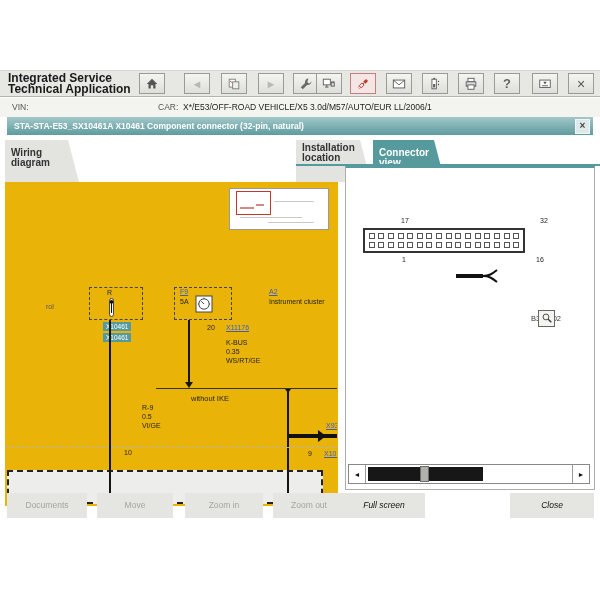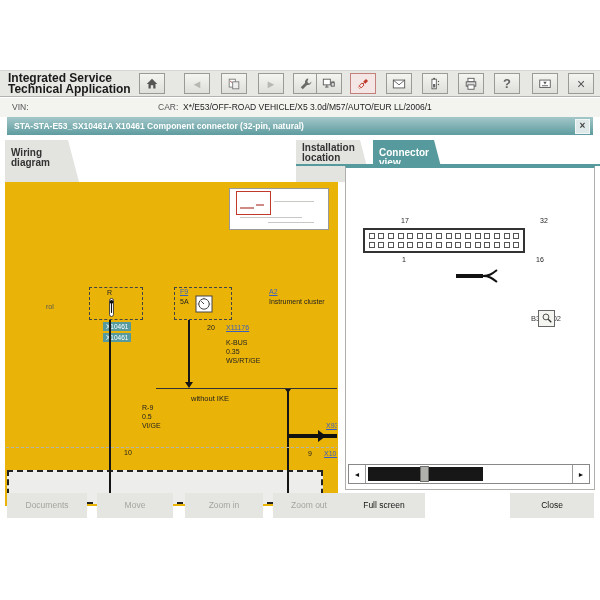--- a/index.html
+++ b/index.html
@@ -62,21 +62,21 @@
     font-size:7px;color:#111;cursor:pointer;}
   .sbtn.l{border-right:1px solid #999;} .sbtn.r{border-left:1px solid #999;}
   .strack{flex:1;position:relative;}
   .sdark{position:absolute;left:2px;top:2px;height:14px;width:56%;background:#171717;}
   .sthumb{position:absolute;left:26%;top:1px;width:9px;height:16px;background:#b0b0ac;
     border:1px solid #6e6e6a;box-sizing:border-box;cursor:grab;}
   
   .fbtn{position:absolute;top:493px;height:25px;box-sizing:border-box;text-align:center;
     line-height:25px;font-size:8.5px;background:#e5e5e1;cursor:pointer;}
   .fbtn.dis{color:#a5a59f;}
-  .fbtn.en{color:#141414;}
+  .fbtn.en{color:#141414;font-style:italic;}
 </style>
 </head>
 <body>
 
 <div class="toolbar">
   <div class="apptitle">
     <div>Integrated Service</div>
     <div>Technical Application</div>
   </div>
 

